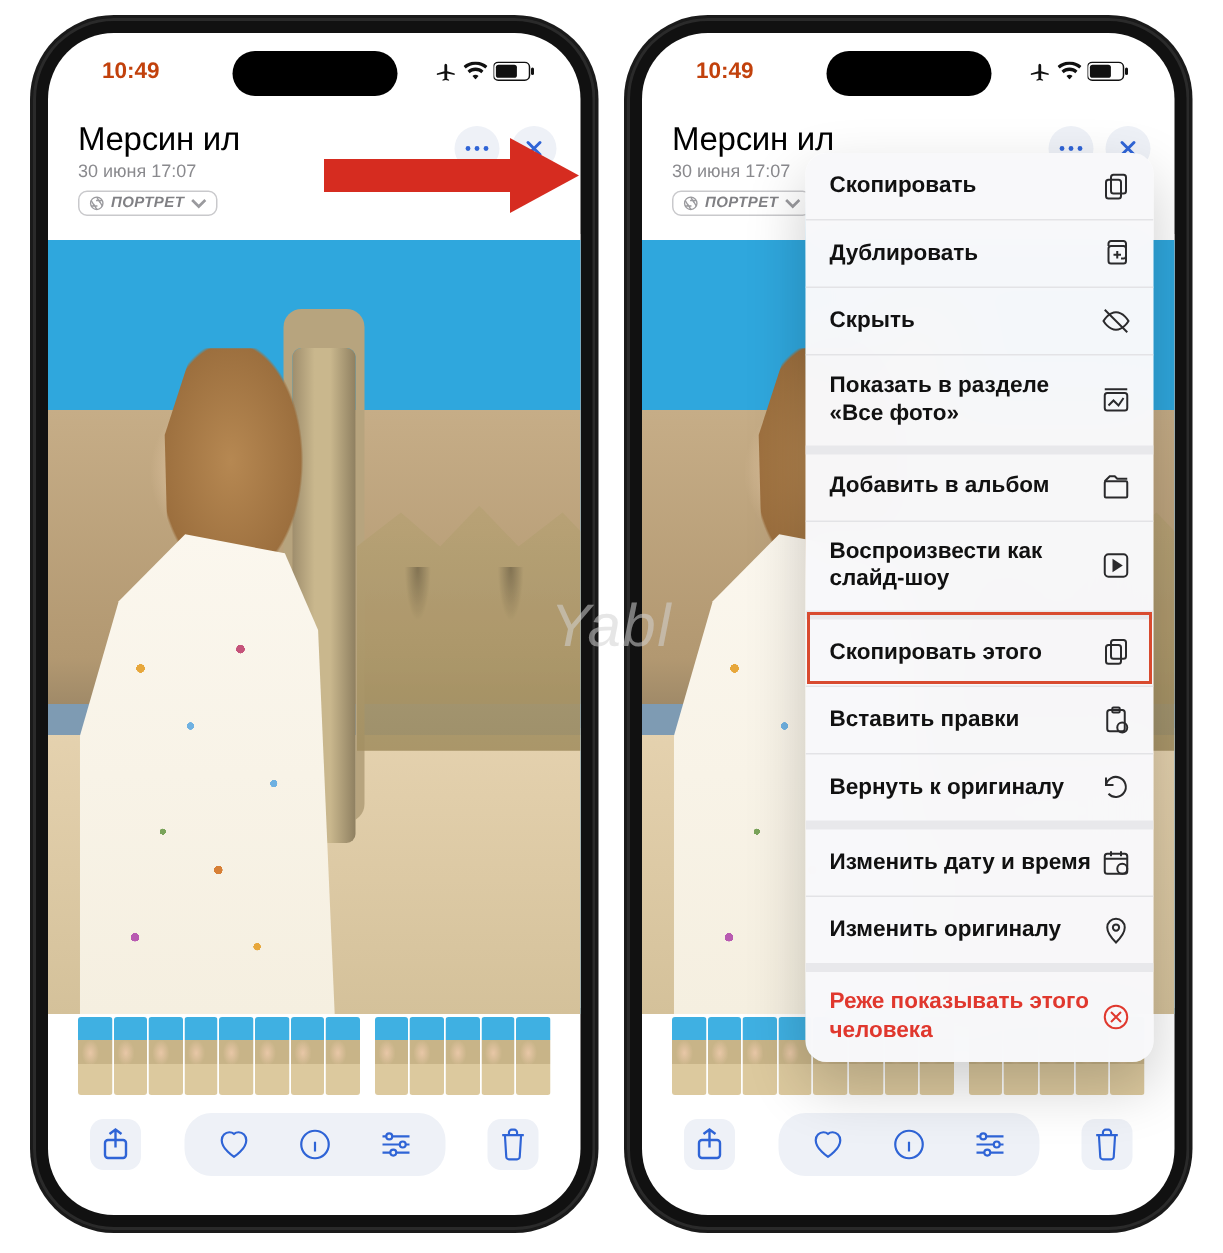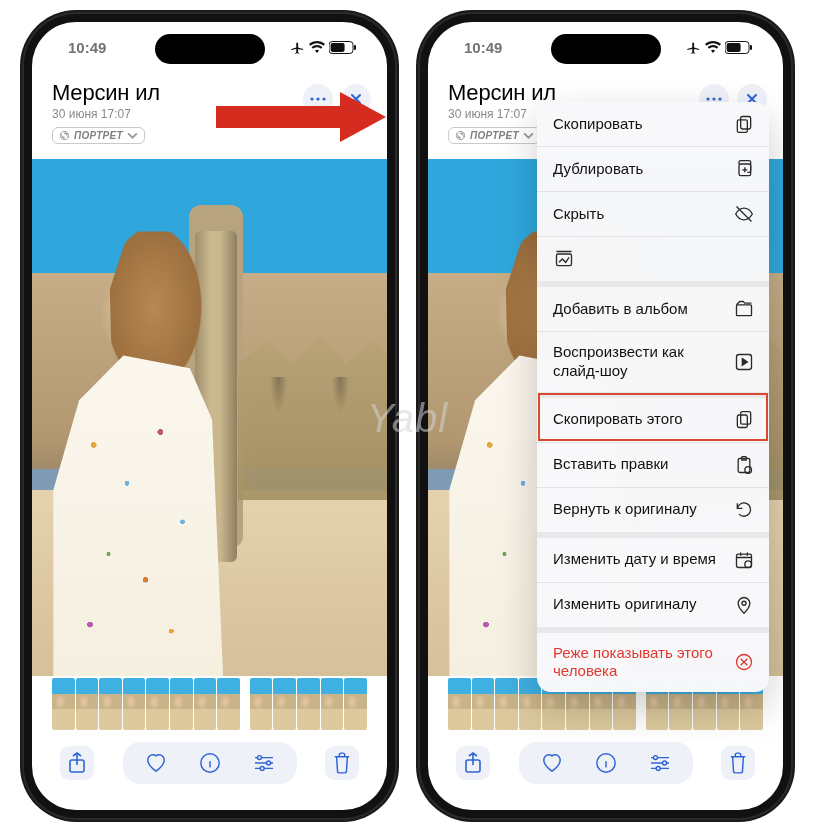--- a/index.html
+++ b/index.html
@@ -39,21 +39,21 @@
     transform: translateX(-50%);
     width: 110px; height: 30px;
     background: #000; border-radius: 18px;
     z-index: 30;
   }
   .status-bar {
     position: absolute; top: 0; left: 0; right: 0;
     height: 50px;
     display: flex; justify-content: space-between; align-items: center;
     padding: 0 30px 0 36px;
-    font-size: 15px; font-weight: 600; color: #737373;
+    font-size: 15px; font-weight: 600; color: #c2410c;
     z-index: 25;
   }
   .status-right { display: flex; align-items: center; gap: 4px; }
   .status-right svg { display:block; }
   .content { position:absolute; top:50px; left:0; right:0; bottom:0; display:flex; flex-direction:column; }
 
   
   .header { padding: 8px 16px 4px 20px; display:flex; align-items:flex-start; }
   .title-block { flex:1; }
   .title { font-size: 22px; font-weight: 400; color:#000; letter-spacing:-0.2px; }
@@ -156,20 +156,21 @@
 
   
   .popover {
     position:absolute; top:80px; right:14px; width:232px;
     background:rgba(248,248,250,0.985);
     border-radius:14px;
     box-shadow:0 16px 40px rgba(0,0,0,.2);
     overflow:hidden; z-index:50;
     backdrop-filter: blur(18px);
     font-size:15px;
+    font-weight:bold;
   }
   .menu-item {
     display:flex; align-items:center; justify-content:space-between;
     padding:11px 14px 11px 16px;
     border-top:1px solid #e3e3e6;
     color:#111; cursor:pointer;
     line-height:1.25;
   }
   .menu-item:first-child { border-top:none; }
   .menu-item.sep { border-top:6px solid #e8e8eb; }
@@ -445,20 +446,21 @@
         <div class="menu-item">
           <span>Скрыть</span>
           <span class="mi-icon">
             <svg width="20" height="20" viewBox="0 0 24 24" fill="none" stroke="currentColor" stroke-width="1.6">
               <path d="M2 12s4-7 10-7 10 7 10 7-4 7-10 7S2 12 2 12z"></path>
               <path d="M3 3l18 18"></path>
             </svg>
           </span>
         </div>
         <div class="menu-item">
+          <span>Показать в разделе «Все фото»</span>
           <span class="mi-icon">
             <svg width="20" height="20" viewBox="0 0 24 24" fill="none" stroke="currentColor" stroke-width="1.6">
               <rect x="3" y="6" width="18" height="14" rx="2"></rect>
               <path d="M3 3h18"></path>
               <path d="M6 16l4-4 4 4 4-6"></path>
             </svg>
           </span>
         </div>
         <div class="menu-item sep">
           <span>Добавить в альбом</span>

